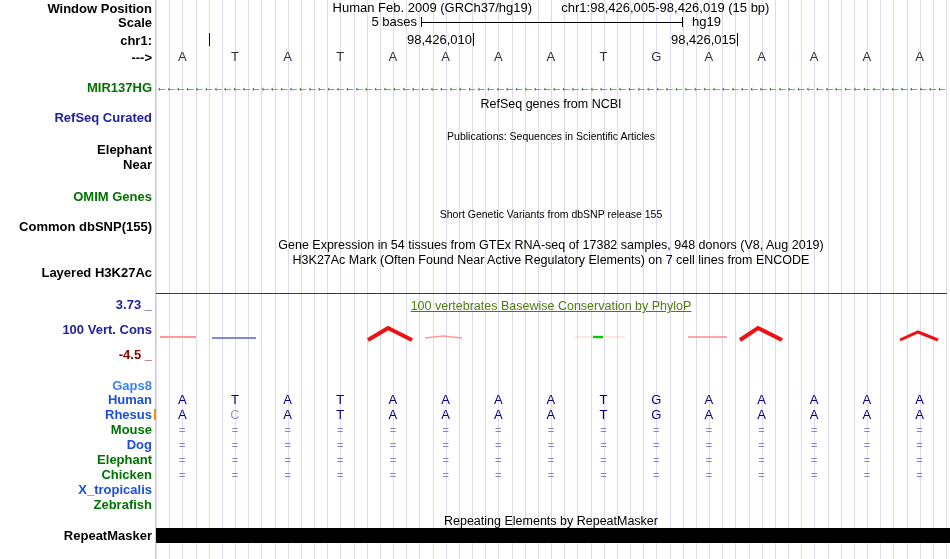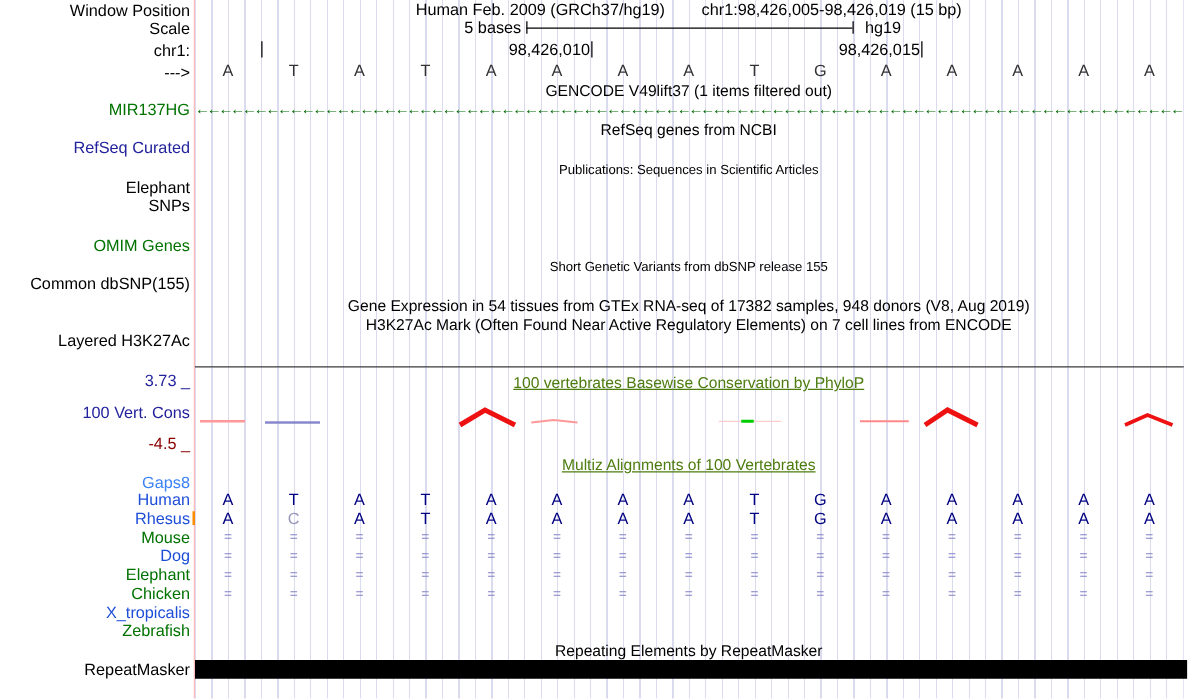--- a/index.html
+++ b/index.html
@@ -7,21 +7,21 @@
     position:relative;width:950px;height:559px;background:#fff;overflow:hidden;
     font-family:"Liberation Sans","DejaVu Sans",sans-serif;color:#000;
   }
   
   .grid{
     position:absolute;left:156px;top:0;width:791px;height:559px;
     background-image:repeating-linear-gradient(to right,#dbdbf0 0px,#dbdbf0 1px,transparent 1px,transparent 13.1667px);
   }
   .pink-line{position:absolute;left:155px;top:0;width:1px;height:559px;background:#ffbbbb;}
   
-  .llabel{position:absolute;right:798px;white-space:nowrap;font-size:13px;line-height:14px;text-align:right;}
+  .llabel{position:absolute;right:798px;white-space:nowrap;font-size:13px;line-height:14px;text-align:right;font-weight:bold;}
   .green{color:#007200;}
   .blue{color:#22229c;}
   .navy{color:#1d4ed8;}
   .orange{color:#3b82f6;}
   .darkred{color:#8b0000;}
   .dkgreen{color:#006400;}
   .titleblue{color:#4d7c0f;text-decoration:underline;}
   
   .ctitle{position:absolute;left:156px;width:790px;text-align:center;white-space:nowrap;font-size:12.5px;line-height:14px;}
   .small{font-size:10.5px;}
@@ -88,30 +88,29 @@
       <span>A</span>
       <span>T</span>
       <span>G</span>
       <span>A</span>
       <span>A</span>
       <span>A</span>
       <span>A</span>
       <span>A</span>
     </div>
 
-  <div class="ctitle" style="top:66px">GENCODE V49lift37 (1 items filtered out)</div>
   <div class="llabel green" style="top:81px">MIR137HG</div>
   <div class="arrows">←←←←←←←←←←←←←←←←←←←←←←←←←←←←←←←←←←←←←←←←←←←←←←←←←←←←←←←←←←←←←←←←←←←←←←←←←←←←←←←←←←←←←←←←←←←←←←←←</div>
 
   <div class="ctitle" style="top:97px">RefSeq genes from NCBI</div>
   <div class="llabel blue" style="top:111px">RefSeq Curated</div>
 
   <div class="ctitle small" style="top:129px">Publications: Sequences in Scientific Articles</div>
   <div class="llabel" style="top:143px">Elephant</div>
-  <div class="llabel" style="top:158px">SNPs</div>
+  <div class="llabel" style="top:158px">Near</div>
 
   <div class="llabel green" style="top:190px">OMIM Genes</div>
 
   <div class="ctitle small" style="top:207px">Short Genetic Variants from dbSNP release 155</div>
   <div class="llabel" style="top:220px">Common dbSNP(155)</div>
 
   <div class="ctitle" style="top:238px">Gene Expression in 54 tissues from GTEx RNA-seq of 17382 samples, 948 donors (V8, Aug 2019)</div>
   <div class="ctitle" style="top:253px">H3K27Ac Mark (Often Found Near Active Regulatory Elements) on 7 cell lines from ENCODE</div>
   <div class="llabel" style="top:266px">Layered H3K27Ac</div>
 
@@ -125,21 +124,20 @@
     <line x1="56" y1="43" x2="100" y2="43" stroke="#8888cc" stroke-width="2"></line>
     <polyline points="212,45 232,33 256,45" fill="none" stroke="#ee1111" stroke-width="4"></polyline>
     <polyline points="269,43 287,41 306,43" fill="none" stroke="#ff9999" stroke-width="1.6"></polyline>
     <line x1="419" y1="42" x2="469" y2="42" stroke="#ffcccc" stroke-width="1"></line>
     <line x1="437" y1="42" x2="447" y2="42" stroke="#00cc00" stroke-width="2.4"></line>
     <line x1="532" y1="42" x2="571" y2="42" stroke="#ff8888" stroke-width="1.6"></line>
     <polyline points="584,45 602,33 626,45" fill="none" stroke="#ee1111" stroke-width="4"></polyline>
     <polyline points="744,45 762,37 782,45" fill="none" stroke="#ee1111" stroke-width="3"></polyline>
   </svg>
 
-  <div class="ctitle titleblue" style="top:365px">Multiz Alignments of 100 Vertebrates</div>
   <div class="llabel orange" style="top:379px">Gaps8</div>
 
   <div class="llabel navy" style="top:393px">Human</div>
   <div class="llabel navy" style="top:408px">Rhesus</div>
   <div class="llabel green" style="top:423px">Mouse</div>
   <div class="llabel navy" style="top:438px">Dog</div>
   <div class="llabel green" style="top:453px">Elephant</div>
   <div class="llabel green" style="top:468px">Chicken</div>
   <div class="llabel navy" style="top:483px">X_tropicalis</div>
   <div class="llabel green" style="top:498px">Zebrafish</div>

